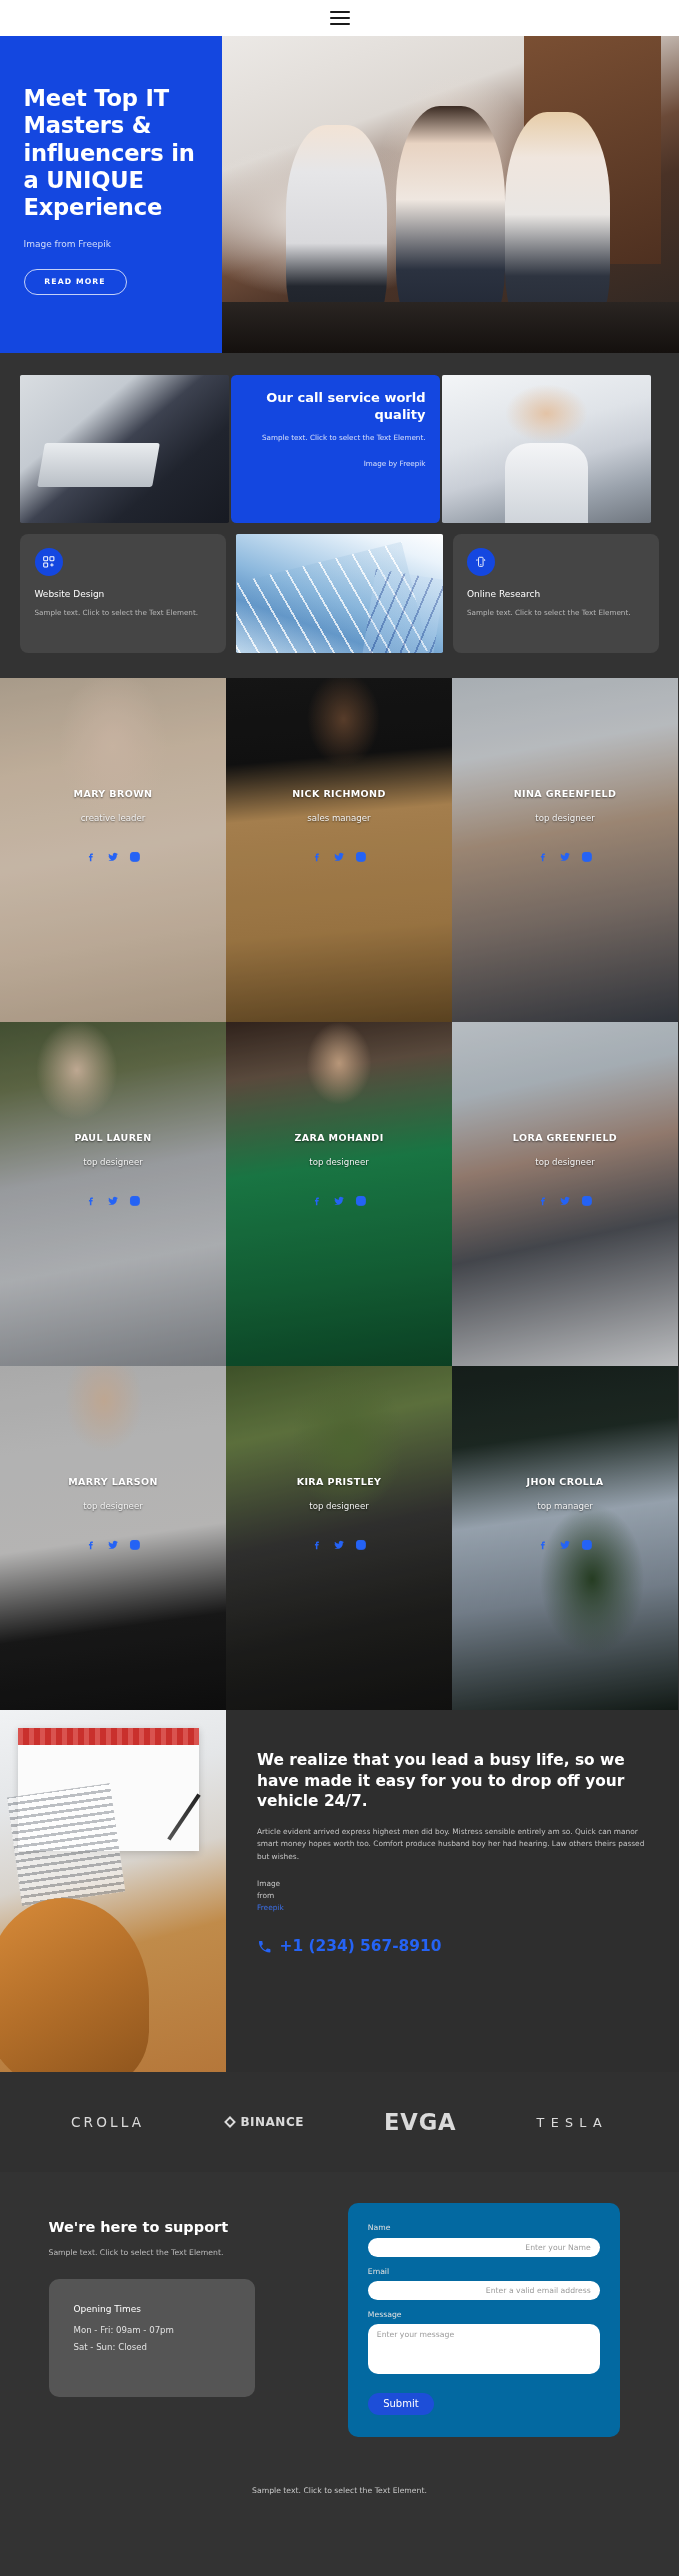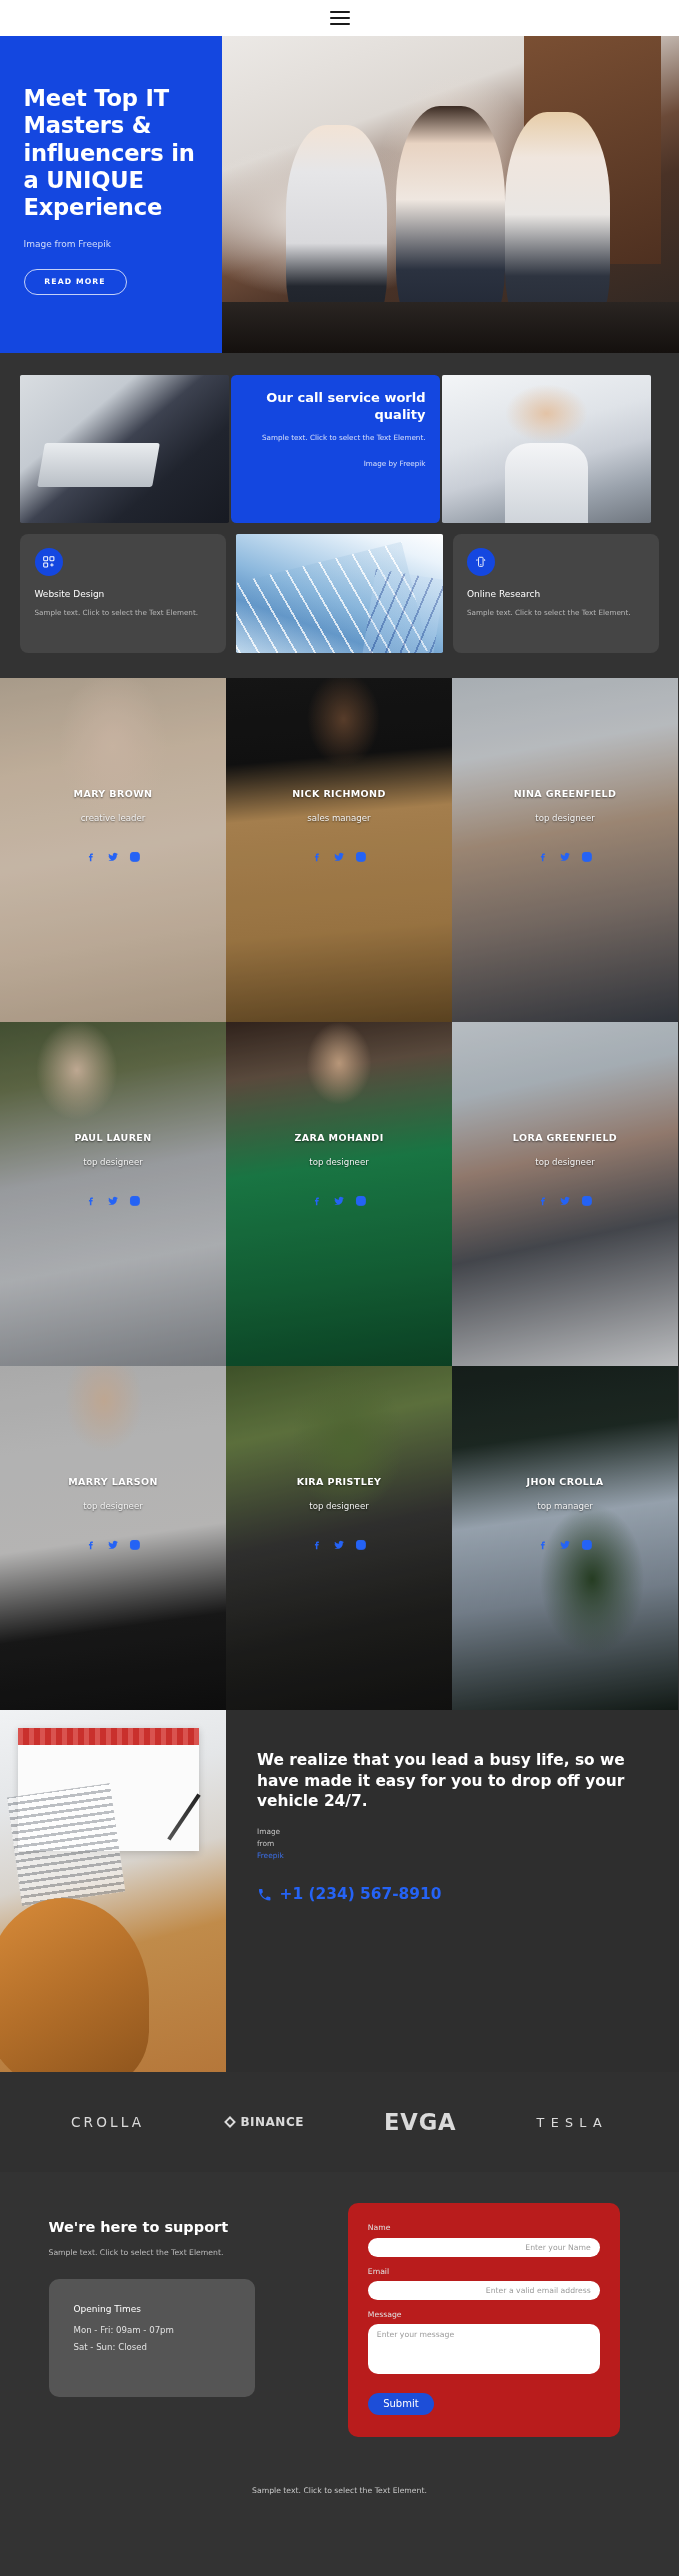--- a/index.html
+++ b/index.html
@@ -206,21 +206,21 @@
   .support { background:#333333; display:flex; padding:31px 23.5px 27px 23.5px; gap:16.3px; }
   .sup-left { width:308px; padding:16.3px 11px 0 25px; }
   .sup-title { font-size:14.5px; font-weight:bold; }
   .sup-text { font-size:7.7px; color:#bdbdbd; margin-top:11.8px; line-height:1.6; }
   .hours-card { margin-top:20px; width:206px; height:118px; background:#555555;
     border-radius:10px; padding:25px 0 0 25px; }
   .hours-title { font-size:9px; color:#ffffff; }
   .hours-line { font-size:8.6px; color:#e2e2e2; margin-top:11px; }
   .hours-line.second { margin-top:6.3px; }
 
-  .form-card { width:272px; background:#b91c1c; border-radius:10px; padding:20px 20px 22px 20px; }
+  .form-card { width:272px; background:#0369a1; border-radius:10px; padding:20px 20px 22px 20px; }
   .field-label { font-size:7.7px; color:#e0e0e0; margin-bottom:4.5px; }
   .field-input {
     width:100%; height:19px; border-radius:10px; border:none; background:#ffffff;
     padding:0 9px; font-size:7.7px; color:#333; outline:none;
     font-family:"DejaVu Sans", sans-serif;
     text-align:right;
   }
   .field-input::placeholder { color:#9b9b9b; }
   .field-area {
     width:100%; height:50px; border-radius:10px; border:none; background:#ffffff;
@@ -508,20 +508,21 @@
 
   <div class="cta">
     <div class="cta-img">
       <div class="paper"></div>
       <div class="check"></div>
       <div class="pen"></div>
       <div class="hair"></div>
     </div>
     <div class="cta-body">
       <div class="cta-title">We realize that you lead a busy life, so we have made it easy for you to drop off your vehicle 24/7.</div>
+      <div class="cta-text">Article evident arrived express highest men did boy. Mistress sensible entirely am so. Quick can manor smart money hopes worth too. Comfort produce husband boy her had hearing. Law others theirs passed but wishes.</div>
       <div class="cta-credit">
         <span>Image</span><br>
         <span>from</span>
         <a>Freepik</a>
       </div>
       <a class="cta-phone">
         <svg viewBox="0 0 24 24">
             <path d="M6.6 10.8c1.4 2.8 3.8 5.1 6.6 6.6l2.2-2.2c.3-.3.7-.4 1-.2 1.2.4 2.4.6 3.6.6.6 0 1 .4 1 1V20c0 .6-.4 1-1 1-9.4 0-17-7.6-17-17 0-.6.4-1 1-1h3.5c.6 0 1 .4 1 1 0 1.3.2 2.5.6 3.6.1.3 0 .7-.2 1l-2.3 2.2z"></path>
           </svg>
         <span>+1 (234) 567-8910</span>

